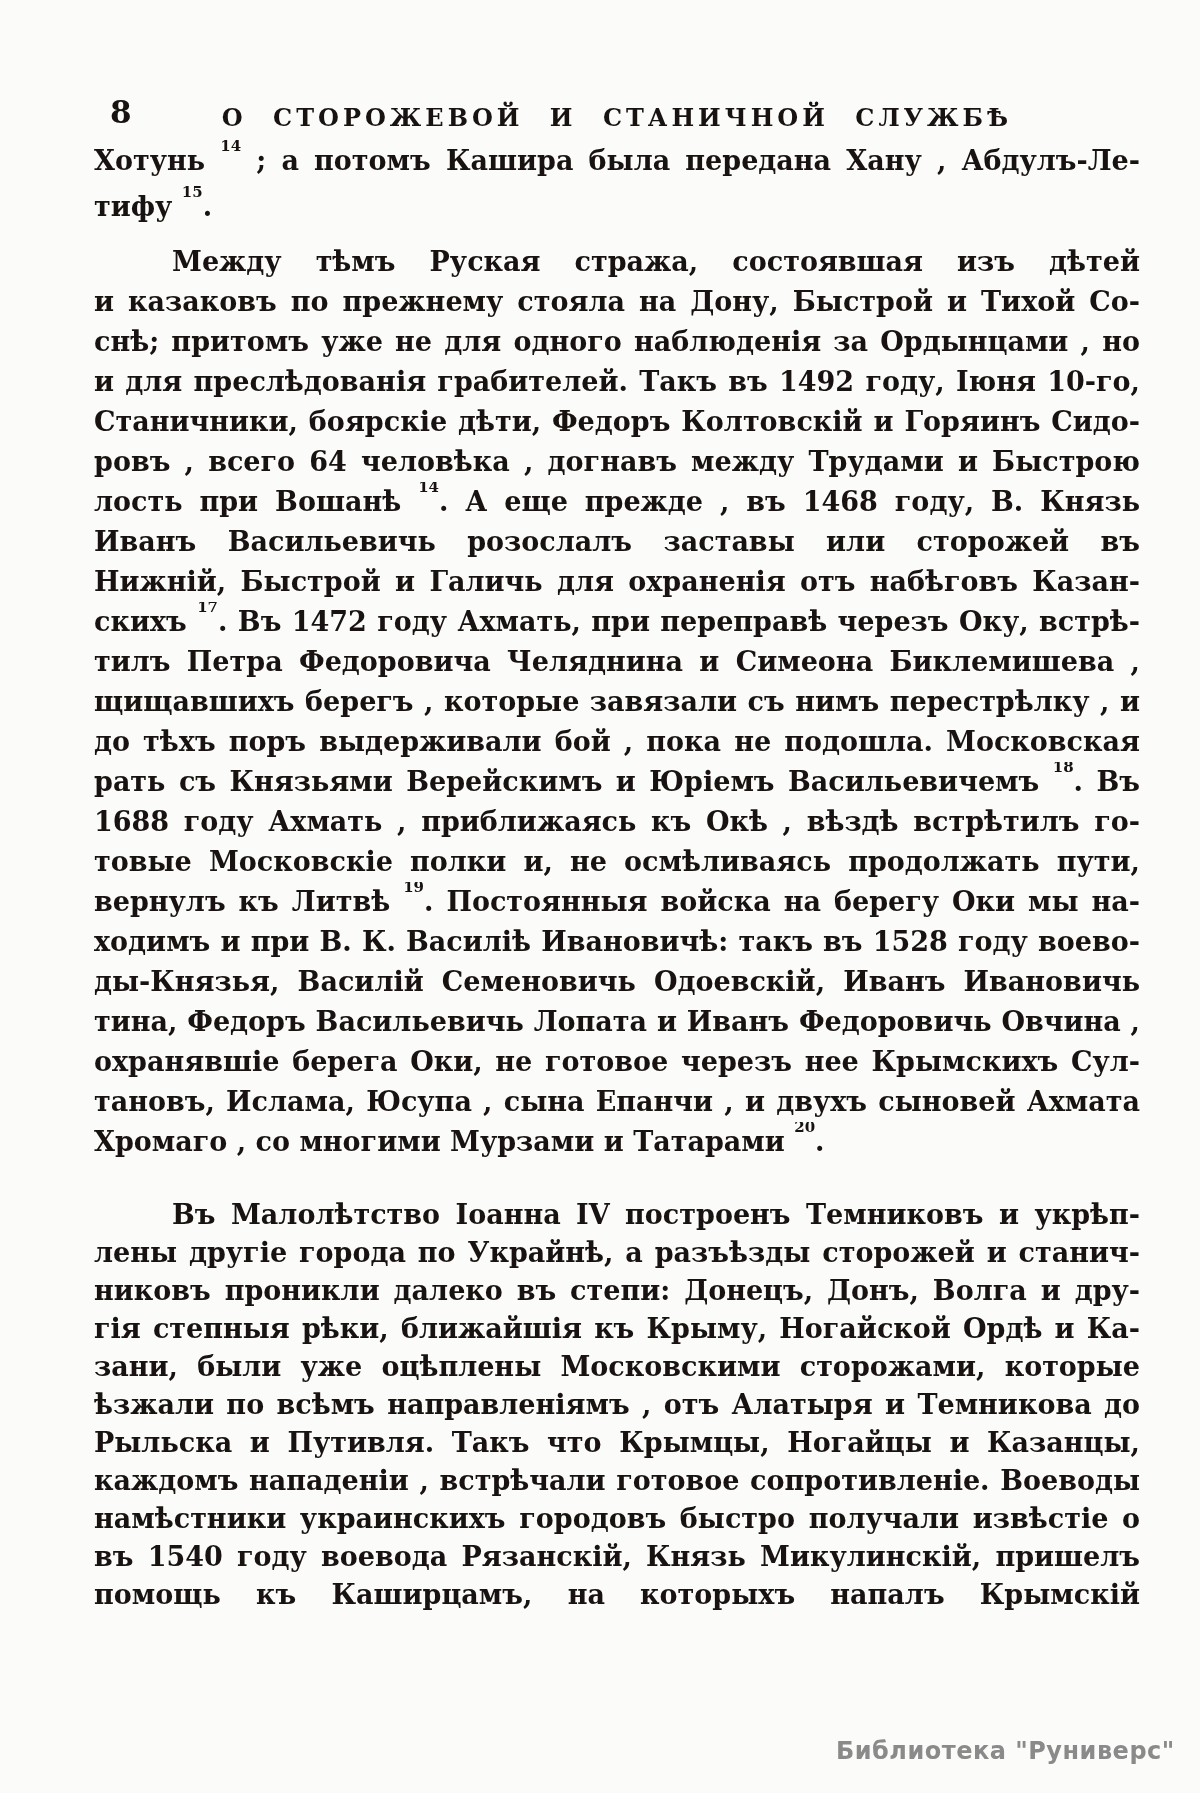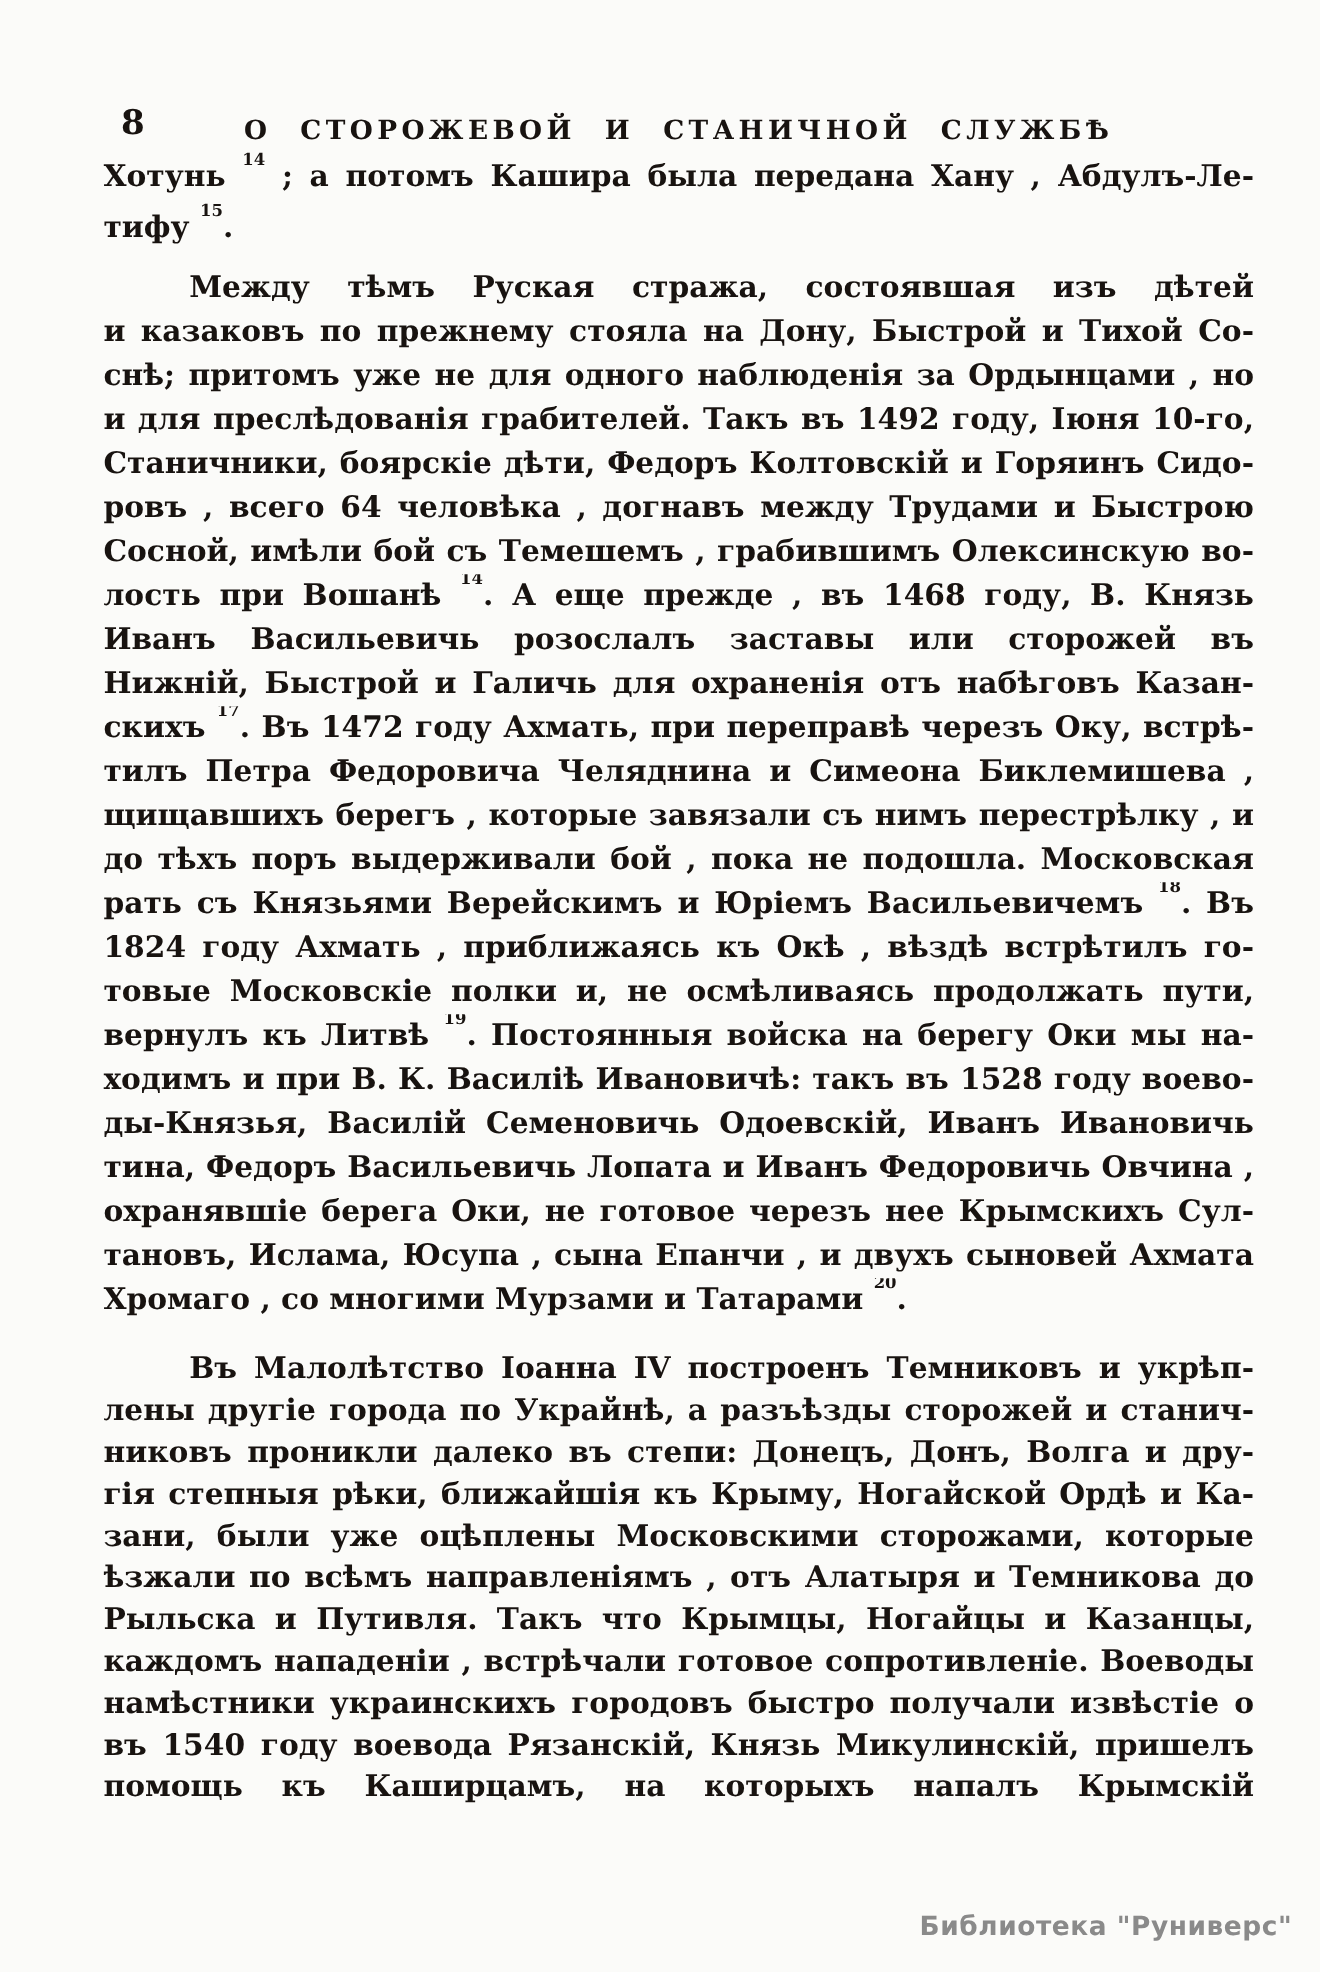--- a/index.html
+++ b/index.html
@@ -19,21 +19,21 @@
   }
   .textblock { position:absolute; left:94px; top:138px; width:1046px; }
   .para { font-weight:bold; }
   .line {
     text-align:justify; text-align-last:justify;
     overflow:hidden; white-space:normal;
   }
   .para-a .line { font-size:27px; line-height:46px; height:46px; }
   .para-b { margin-top:12px; }
   .para-b .line { font-size:27px; line-height:40px; height:40px; }
-  .para-c { margin-top:24px; }
+  .para-c { margin-top:34px; }
   .para-c .line { font-size:27px; line-height:38px; height:38px; }
   .line.endline { text-align:left; text-align-last:left; }
   .line.indent { text-indent:78px; }
   .line sup {
     font-size:15px; line-height:0; position:relative; top:-9px;
     font-weight:bold; letter-spacing:0;
   }
   .watermark {
     position:absolute; top:1737px; left:836px;
     font-family:"DejaVu Sans", sans-serif;
@@ -52,30 +52,29 @@
         <div class="line">Хотунь <sup>14</sup> ;  а  потомъ  Кашира  была  передана  Хану ,  Абдулъ-Ле-</div>
         <div class="line endline">тифу <sup>15</sup>.</div>
       </div>
       <div class="para para-b">
         <div class="line indent">Между  тѣмъ  Руская  стража,  состоявшая  изъ  дѣтей  боярскихъ</div>
         <div class="line">и  казаковъ  по  прежнему  стояла  на  Дону,  Быстрой  и  Тихой  Со-</div>
         <div class="line">снѣ;  притомъ  уже  не  для  одного  наблюденія  за  Ордынцами ,  но</div>
         <div class="line">и  для  преслѣдованія  грабителей.  Такъ  въ  1492  году,  Іюня  10-го,</div>
         <div class="line">Станичники,  боярскіе  дѣти,  Федоръ  Колтовскій  и  Горяинъ  Сидо-</div>
         <div class="line">ровъ ,  всего  64  человѣка ,  догнавъ  между  Трудами  и  Быстрою</div>
-        <div class="line">Сосной,  имѣли  бой  съ  Темешемъ ,  грабившимъ  Олексинскую  во-</div>
         <div class="line">лость  при  Вошанѣ <sup>14</sup>.  А  еще  прежде ,  въ  1468  году,  В.  Князь</div>
         <div class="line">Иванъ  Васильевичь  розослалъ  заставы  или  сторожей  въ  Муромъ,</div>
         <div class="line">Нижній,  Быстрой  и  Галичь  для  охраненія  отъ  набѣговъ  Казан-</div>
         <div class="line">скихъ <sup>17</sup>.  Въ  1472  году Ахмать,  при переправѣ  черезъ Оку,  встрѣ-</div>
         <div class="line">тилъ  Петра  Федоровича  Челяднина  и  Симеона  Биклемишева ,  за-</div>
         <div class="line">щищавшихъ  берегъ ,  которые  завязали  съ  нимъ  перестрѣлку ,  и</div>
         <div class="line">до  тѣхъ  поръ  выдерживали  бой ,  пока  не  подошла.  Московская</div>
         <div class="line">рать  съ  Князьями  Верейскимъ  и  Юріемъ  Васильевичемъ <sup>18</sup>.  Въ</div>
-        <div class="line">1824  году  Ахмать ,  приближаясь  къ  Окѣ ,  вѣздѣ  встрѣтилъ  го-</div>
+        <div class="line">1688  году  Ахмать ,  приближаясь  къ  Окѣ ,  вѣздѣ  встрѣтилъ  го-</div>
         <div class="line">товые  Московскіе  полки  и,  не  осмѣливаясь  продолжать  пути,  по-</div>
         <div class="line">вернулъ  къ  Литвѣ <sup>19</sup>.  Постоянныя  войска  на  берегу  Оки  мы  на-</div>
         <div class="line">ходимъ и при В. К. Василіѣ  Ивановичѣ:  такъ  въ  1528  году  воево-</div>
         <div class="line">ды-Князья,  Василій  Семеновичь  Одоевскій,  Иванъ  Ивановичь  Ще-</div>
         <div class="line">тина,  Федоръ  Васильевичь  Лопата  и  Иванъ  Федоровичь  Овчина ,</div>
         <div class="line">охранявшіе  берега  Оки,  не  готовое  черезъ  нее  Крымскихъ  Сул-</div>
         <div class="line">тановъ,  Ислама,  Юсупа ,  сына  Епанчи ,  и  двухъ  сыновей  Ахмата</div>
         <div class="line endline">Хромаго ,  со  многими  Мурзами  и  Татарами <sup>20</sup>.</div>
       </div>
       <div class="para para-c">

